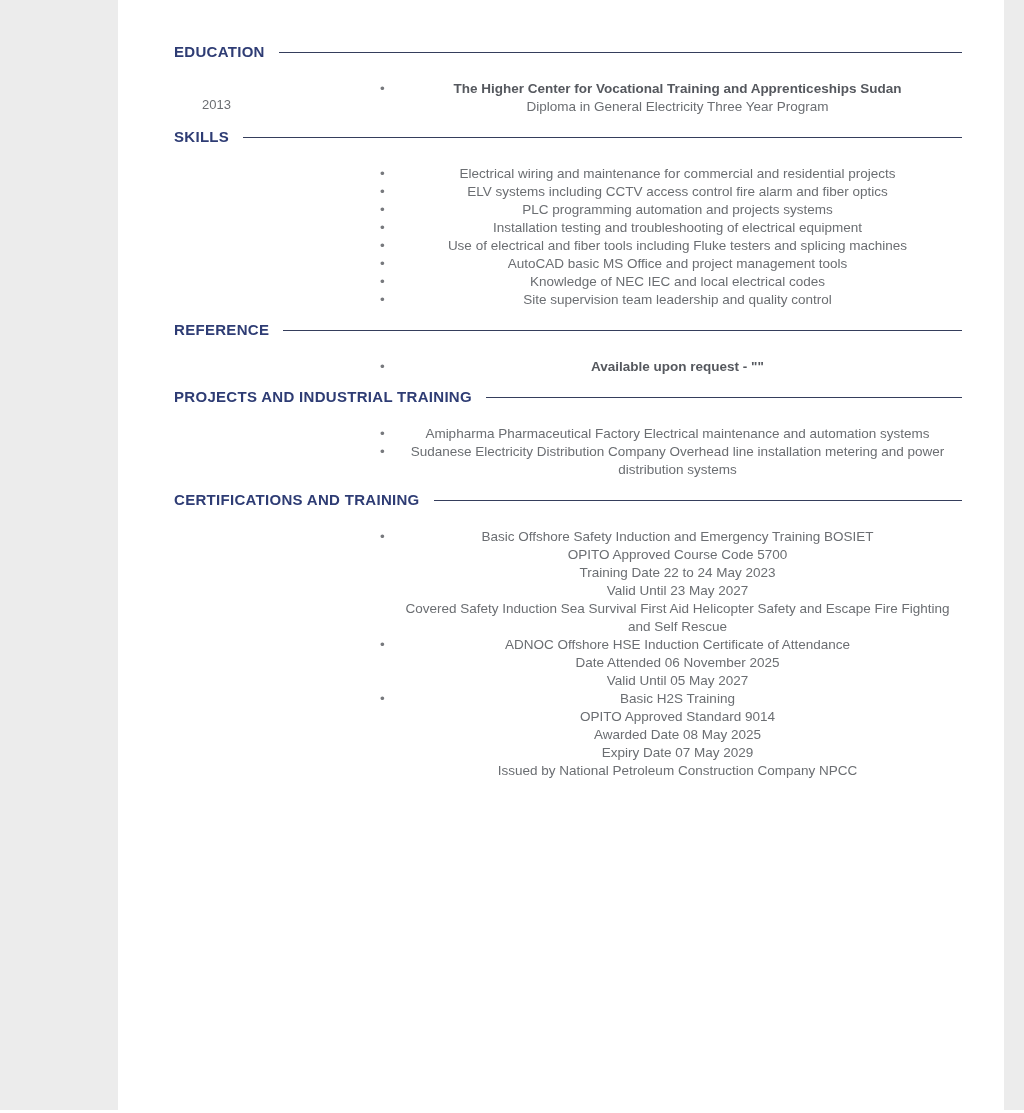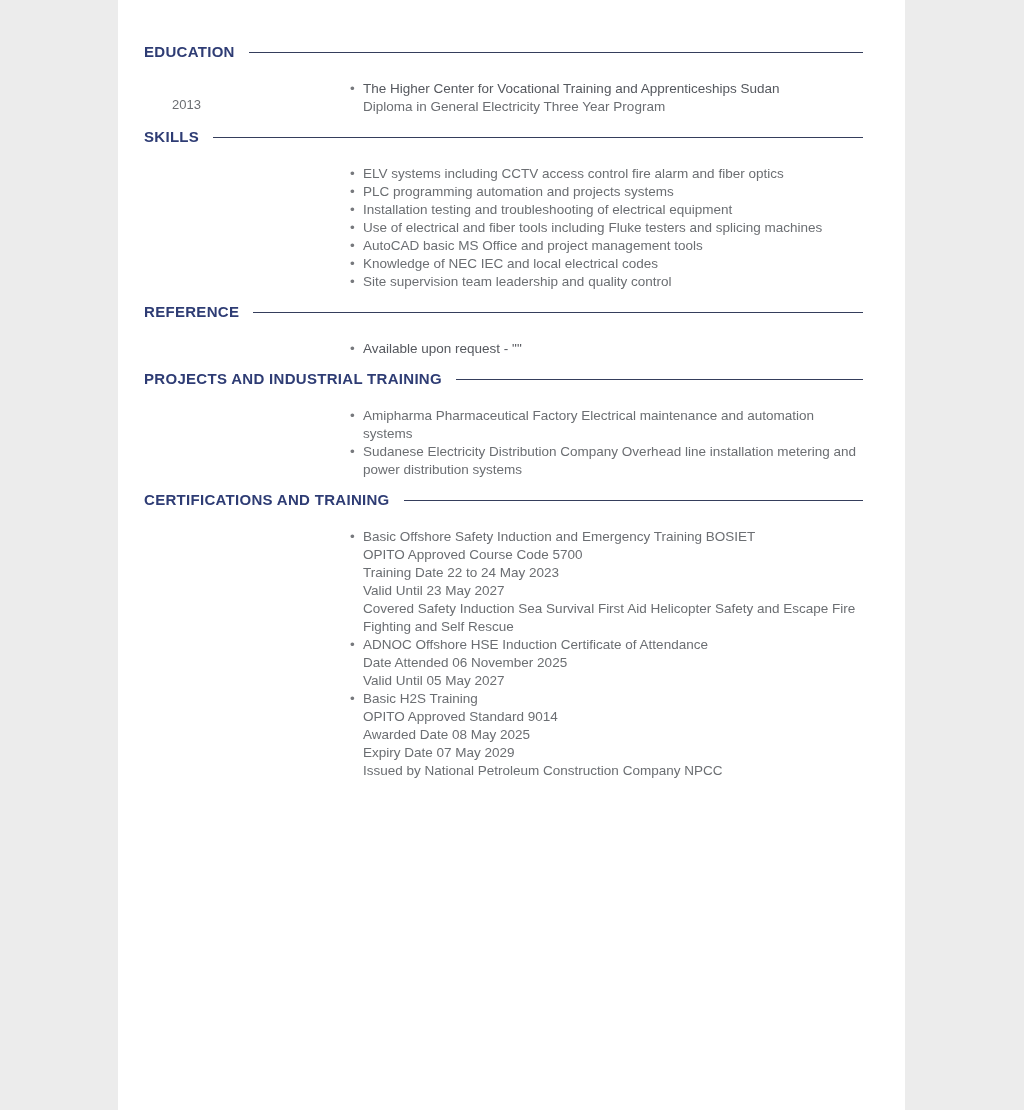--- a/index.html
+++ b/index.html
@@ -8,24 +8,25 @@
     background: #ffffff;
     font-family: "Liberation Sans", sans-serif;
     position: relative;
     overflow: hidden;
   }
   .side { position: absolute; top: 0; height: 1110px; background: var(--bg, #ececec); }
   .side.left  { left: 0; width: 118px; }
   .side.right { left: 905px; width: 119px; }
   .paper {
     position: absolute; left: 118px; top: 0;
-    width: 787px; height: 1113px;
+    width: 886px; height: 1113px;
     background: var(--paper, #ffffff);
     box-sizing: border-box;
-    padding: 44px 42px 0 26px;
+    padding: 44px 42px 0 56px;
+    text-align: center;
   }
   .section { margin-bottom: 13px; }
   .sec-head { display: flex; align-items: center; margin-bottom: 20px; }
   .sec-title {
     font-size: 15px; font-weight: bold; line-height: 16px;
     color: var(--heading, #2e3c74);
     letter-spacing: 0.3px; white-space: nowrap;
   }
   .sec-rule { flex: 1; height: 1px; background: var(--rule, #353e5c); margin-left: 14px; }
   .entries { margin-left: 206px; }
@@ -33,21 +34,21 @@
     position: relative; padding-left: 13px;
     font-size: 13.5px; line-height: 18px;
     color: var(--body, #6b6e72);
   }
   .entry::before {
     content: "\2022";
     position: absolute; left: 0; top: 0;
     color: var(--bullet, #77797d);
   }
   .line { min-height: 18px; }
-  .line.bold { font-weight: normal; color: var(--bold, #55585e); }
+  .line.bold { font-weight: bold; color: var(--bold, #55585e); }
   .date {
     position: absolute; left: -178px; top: 16px;
     color: var(--body, #6b6e72); font-size: 13px;
   }
 </style>
 </head>
 <body>
 
 <div class="side left"></div>
 <div class="side right"></div>
@@ -66,20 +67,23 @@
             <div class="line">Diploma in General Electricity Three Year Program</div>
           </div>
         </div>
       </section>
       <section class="section">
         <div class="sec-head">
           <span class="sec-title">SKILLS</span>
           <div class="sec-rule"></div>
         </div>
         <div class="entries">
+          <div class="entry">
+            <div class="line">Electrical wiring and maintenance for commercial and residential projects</div>
+          </div>
           <div class="entry">
             <div class="line">ELV systems including CCTV access control fire alarm and fiber optics</div>
           </div>
           <div class="entry">
             <div class="line">PLC programming automation and projects systems</div>
           </div>
           <div class="entry">
             <div class="line">Installation testing and troubleshooting of electrical equipment</div>
           </div>
           <div class="entry">

